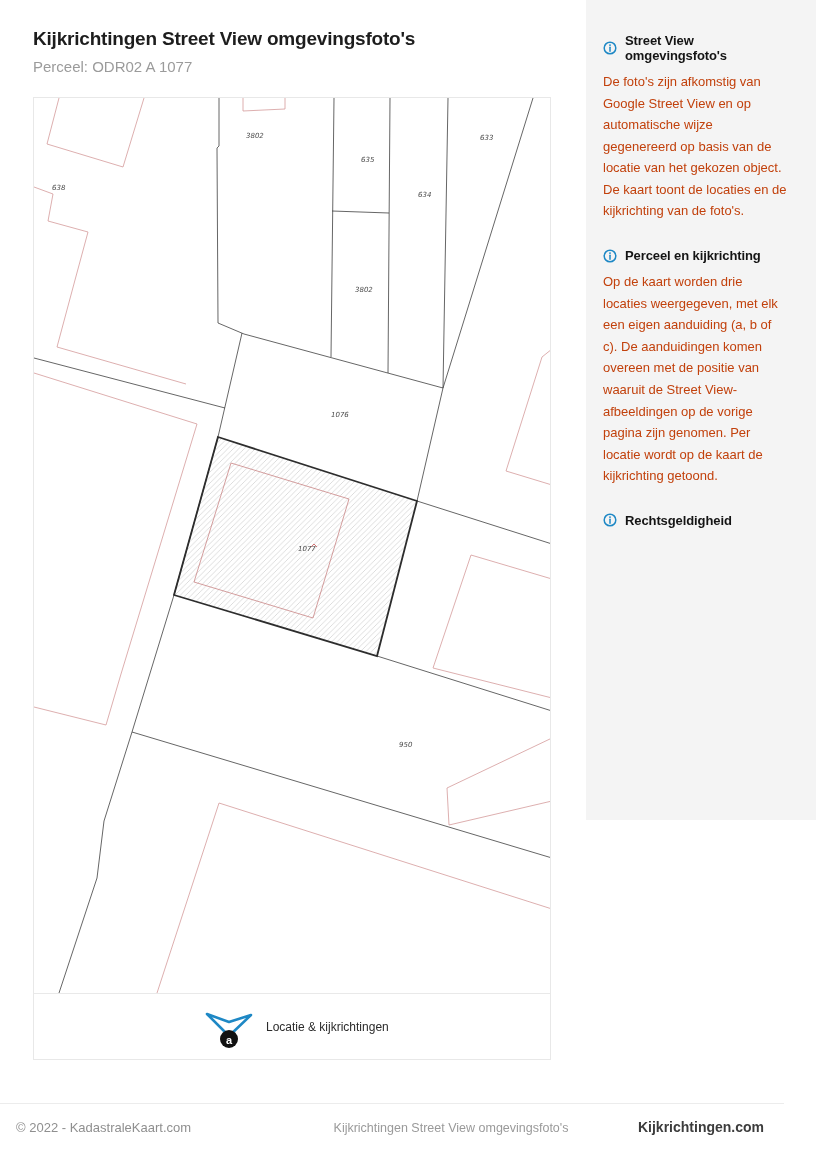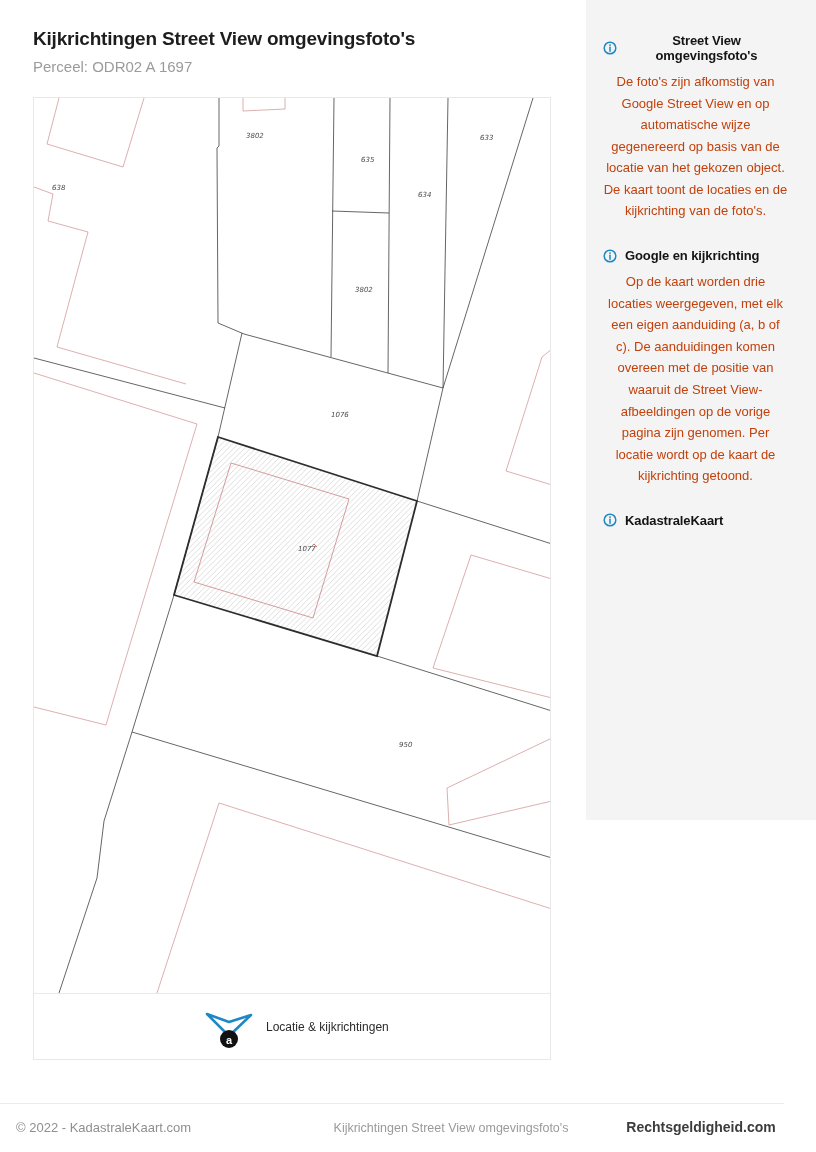--- a/index.html
+++ b/index.html
@@ -28,39 +28,39 @@
   .legend-row{
     position:absolute;left:0;right:0;bottom:0;height:66px;
     border-top:1px solid #e9e9e9;display:flex;align-items:center;
     padding-left:168px;box-sizing:border-box;background:#fff;
   }
   .legend-icon{flex:0 0 auto;margin-right:10px;}
   .legend-label{font-size:12px;color:#2b2b2b;}
   
   .sidebar{
     position:absolute;left:586px;top:0;width:230px;height:820px;
-    background:#f4f4f4;box-sizing:border-box;padding:33px 28px 0 17px;text-align:center;
+    background:#f4f4f4;box-sizing:border-box;padding:33px 28px 0 17px;
   }
   .sb-section{margin-bottom:26px;}
   .sb-head{display:flex;align-items:center;gap:8px;}
   .sb-title{font-size:13px;font-weight:700;color:#141414;letter-spacing:-0.1px;}
   .sb-body{margin:8px 0 0 0;font-size:13px;line-height:1.66;color:#c2410c;}
   .info-icon{flex:0 0 auto;display:block;}
   
   .footer{position:absolute;left:0;top:1103px;width:758px;height:49px;border-top:1px solid #ececec;padding-left:26px;}
   .footer-copyright{position:absolute;left:16px;top:16px;font-size:13px;color:#8f8f8f;}
   .footer-center{position:absolute;left:451px;top:17px;transform:translateX(-50%);font-size:12.5px;color:#9a9a9a;white-space:nowrap;}
   .footer-brand{position:absolute;left:586px;top:15px;width:230px;text-align:center;font-size:14px;font-weight:700;color:#3c3c3c;}
 </style>
 </head>
 <body>
 
 <div class="page-header">
   <h1 class="page-title">Kijkrichtingen Street View omgevingsfoto's</h1>
-  <div class="page-subtitle">Perceel: ODR02 A 1697</div>
+  <div class="page-subtitle">Perceel: ODR02 A 1077</div>
 </div>
 
 <div class="map-panel">
   <svg class="map-svg" width="516" height="895" viewBox="0 0 516 895" xmlns="http://www.w3.org/2000/svg">
     <defs>
       <pattern id="hatch" patternUnits="userSpaceOnUse" width="5.5" height="5.5">
         <path d="M0,5.5 L5.5,0" stroke="#c6c6c6" stroke-width="0.6"></path>
       </pattern>
     </defs>
 
@@ -133,35 +133,35 @@
     <p class="sb-body">De foto's zijn afkomstig van Google Street View en op automatische wijze gegenereerd op basis van de locatie van het gekozen object. De kaart toont de locaties en de kijkrichting van de foto's.</p>
   </div>
 
   <div class="sb-section">
     <div class="sb-head">
       <svg class="info-icon" width="14" height="14" viewBox="0 0 14 14">
         <circle cx="7" cy="7" r="5.8" fill="none" stroke="#1e88c5" stroke-width="1.5"></circle>
         <circle cx="7" cy="4.1" r="0.95" fill="#1e88c5"></circle>
         <path d="M7,6.3 L7,10.2" stroke="#1e88c5" stroke-width="1.5" stroke-linecap="round" fill="none"></path>
       </svg>
-      <span class="sb-title">Google en kijkrichting</span>
+      <span class="sb-title">Perceel en kijkrichting</span>
     </div>
     <p class="sb-body">Op de kaart worden drie locaties weergegeven, met elk een eigen aanduiding (a, b of c). De aanduidingen komen overeen met de positie van waaruit de Street View-afbeeldingen op de vorige pagina zijn genomen. Per locatie wordt op de kaart de kijkrichting getoond.</p>
   </div>
 
   <div class="sb-section">
     <div class="sb-head">
       <svg class="info-icon" width="14" height="14" viewBox="0 0 14 14">
         <circle cx="7" cy="7" r="5.8" fill="none" stroke="#1e88c5" stroke-width="1.5"></circle>
         <circle cx="7" cy="4.1" r="0.95" fill="#1e88c5"></circle>
         <path d="M7,6.3 L7,10.2" stroke="#1e88c5" stroke-width="1.5" stroke-linecap="round" fill="none"></path>
       </svg>
-      <span class="sb-title">KadastraleKaart</span>
+      <span class="sb-title">Rechtsgeldigheid</span>
     </div>
   </div>
 
 </div>
 
 <div class="footer">
   <span class="footer-copyright">© 2022 - KadastraleKaart.com</span>
   <span class="footer-center">Kijkrichtingen Street View omgevingsfoto's</span>
-  <span class="footer-brand">Rechtsgeldigheid.com</span>
+  <span class="footer-brand">Kijkrichtingen.com</span>
 </div>
 
 </body></html>

